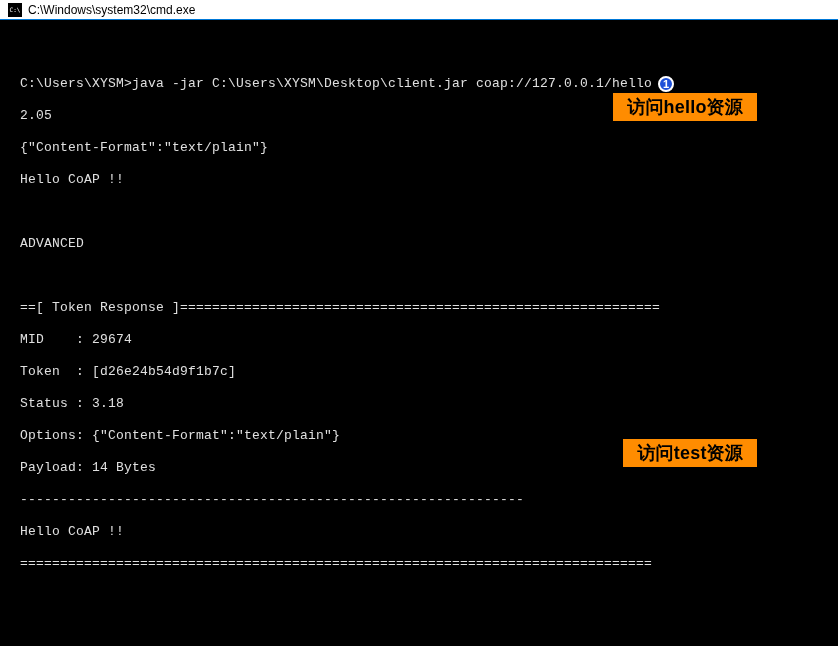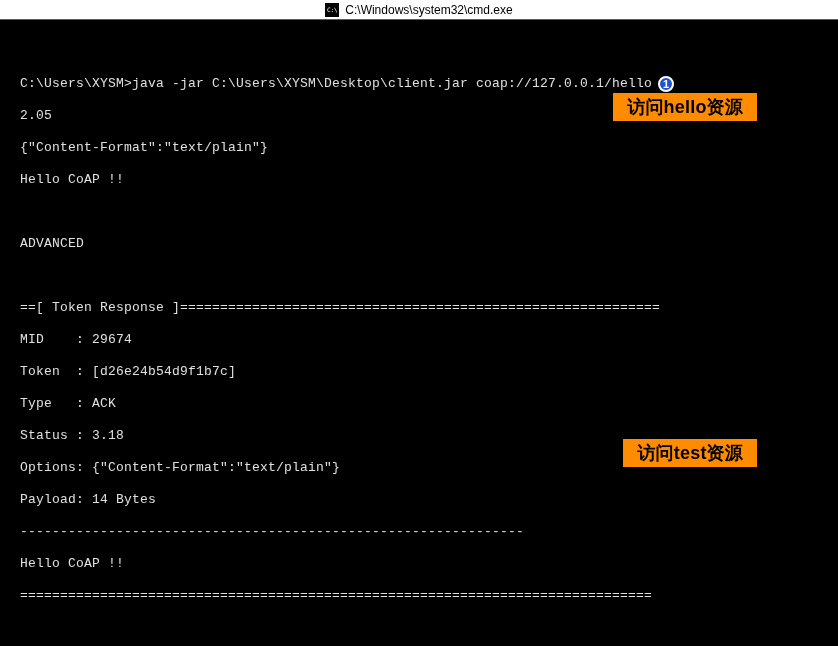--- a/index.html
+++ b/index.html
@@ -1,19 +1,18 @@
 <!DOCTYPE html>
 <html><head>
   <meta charset="utf-8">
   <style>
     * {
       margin: 0;
       padding: 0;
       box-sizing: border-box;
-      justify-content: center;
     }
     body {
       width: 838px;
       height: 646px;
       background: #fff;
       font-family: Consolas, "Courier New", monospace;
       font-size: 13px;
       position: relative;
     }
     .title-bar {
@@ -105,21 +104,20 @@
 <div class="terminal-line"><span>C:\Users\XYSM&gt;java -jar C:\Users\XYSM\Desktop\client.jar coap://127.0.0.1/hello</span><span class="badge">1</span></div>
 <div class="terminal-line">2.05</div>
 <div class="terminal-line">{"Content-Format":"text/plain"}</div>
 <div class="terminal-line">Hello CoAP !!</div>
 <div class="terminal-line"> </div>
 <div class="terminal-line">ADVANCED</div>
 <div class="terminal-line"> </div>
 <div class="terminal-line">==[ Token Response ]============================================================</div>
 <div class="terminal-line">MID    : 29674</div>
 <div class="terminal-line">Token  : [d26e24b54d9f1b7c]</div>
-<div class="terminal-line">Type   : ACK</div>
 <div class="terminal-line">Status : 3.18</div>
 <div class="terminal-line">Options: {"Content-Format":"text/plain"}</div>
 <div class="terminal-line">Payload: 14 Bytes</div>
 <div class="terminal-line">---------------------------------------------------------------</div>
 <div class="terminal-line">Hello CoAP !!</div>
 <div class="terminal-line">===============================================================================</div>
 
 
 
 

